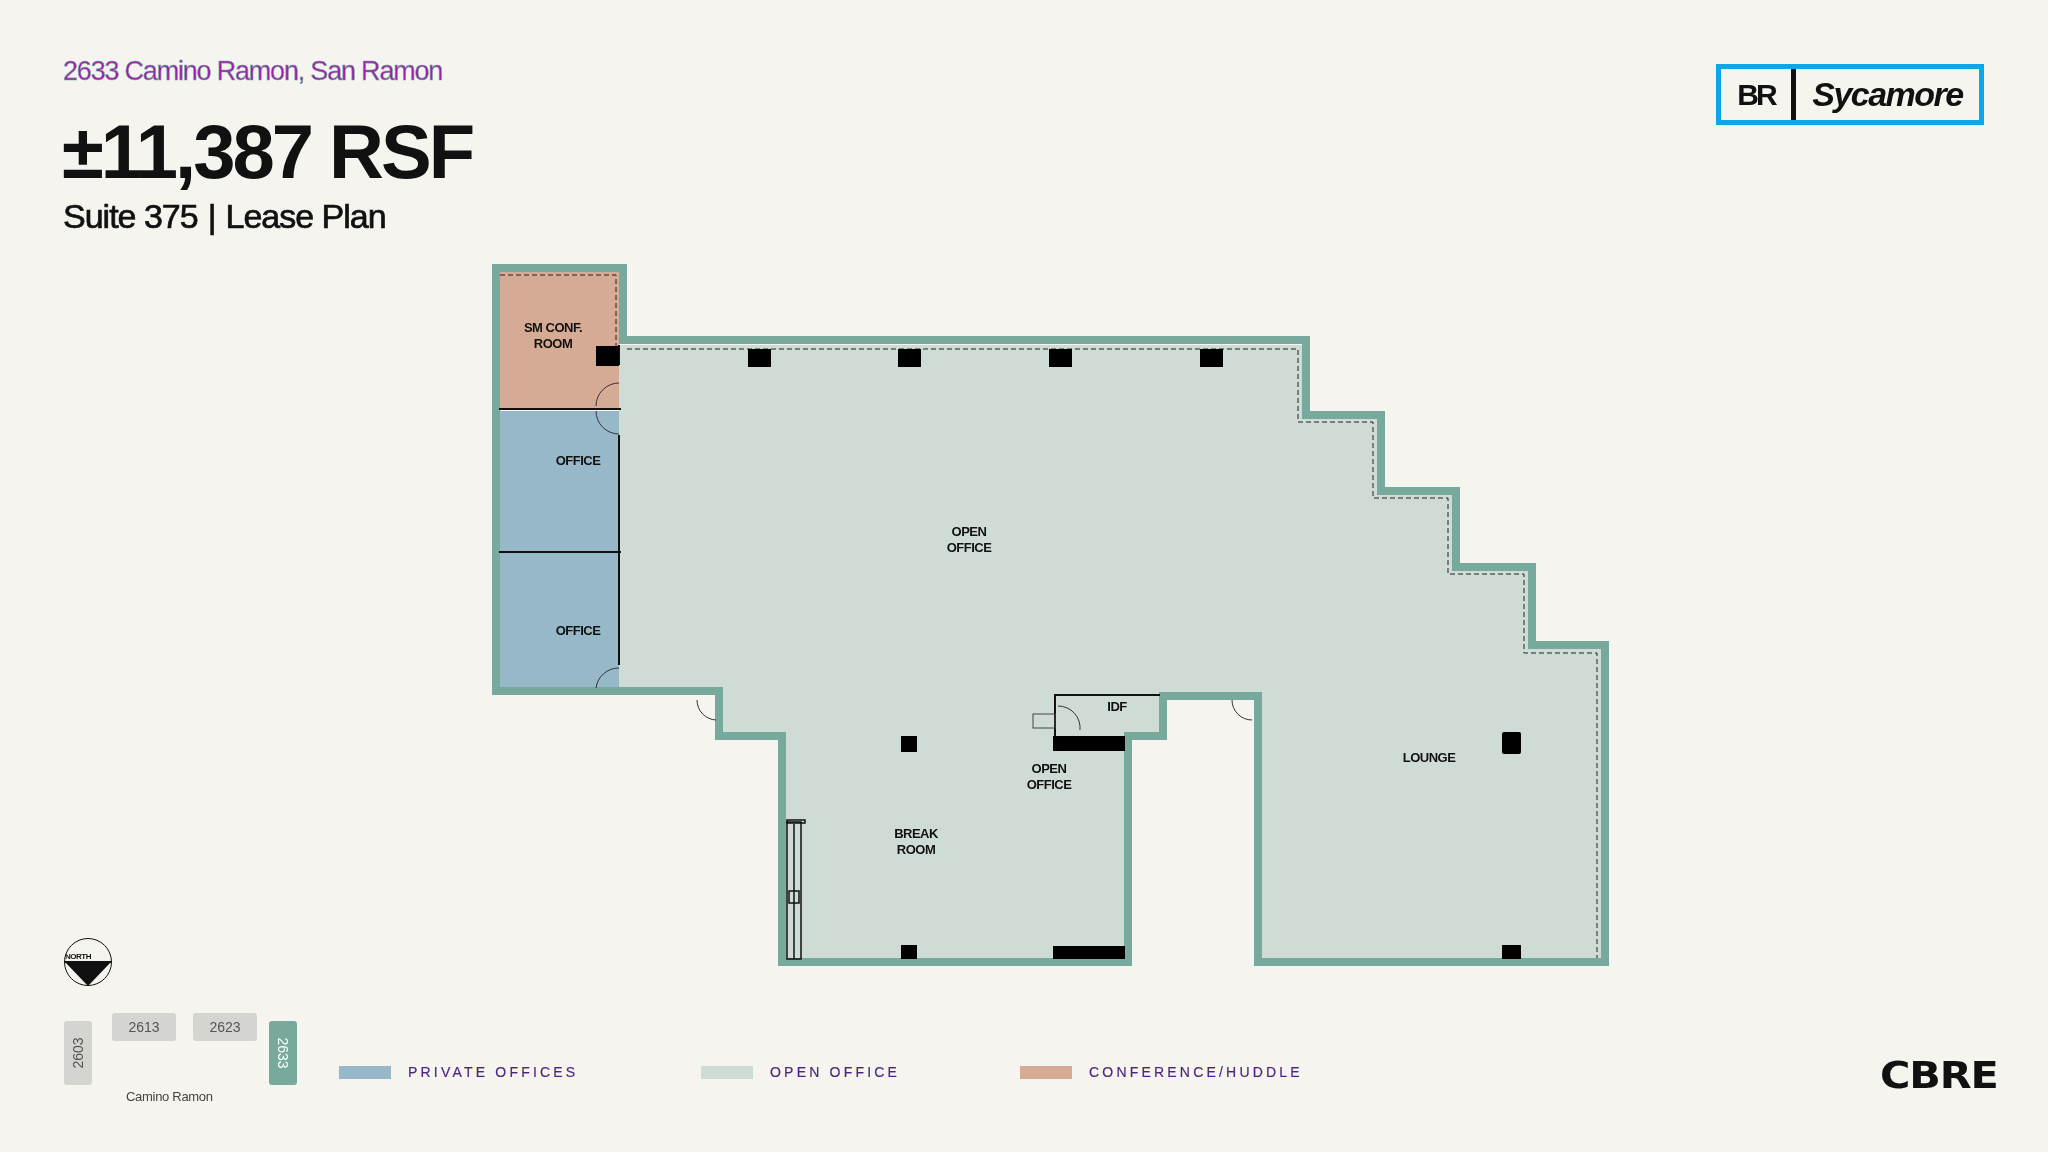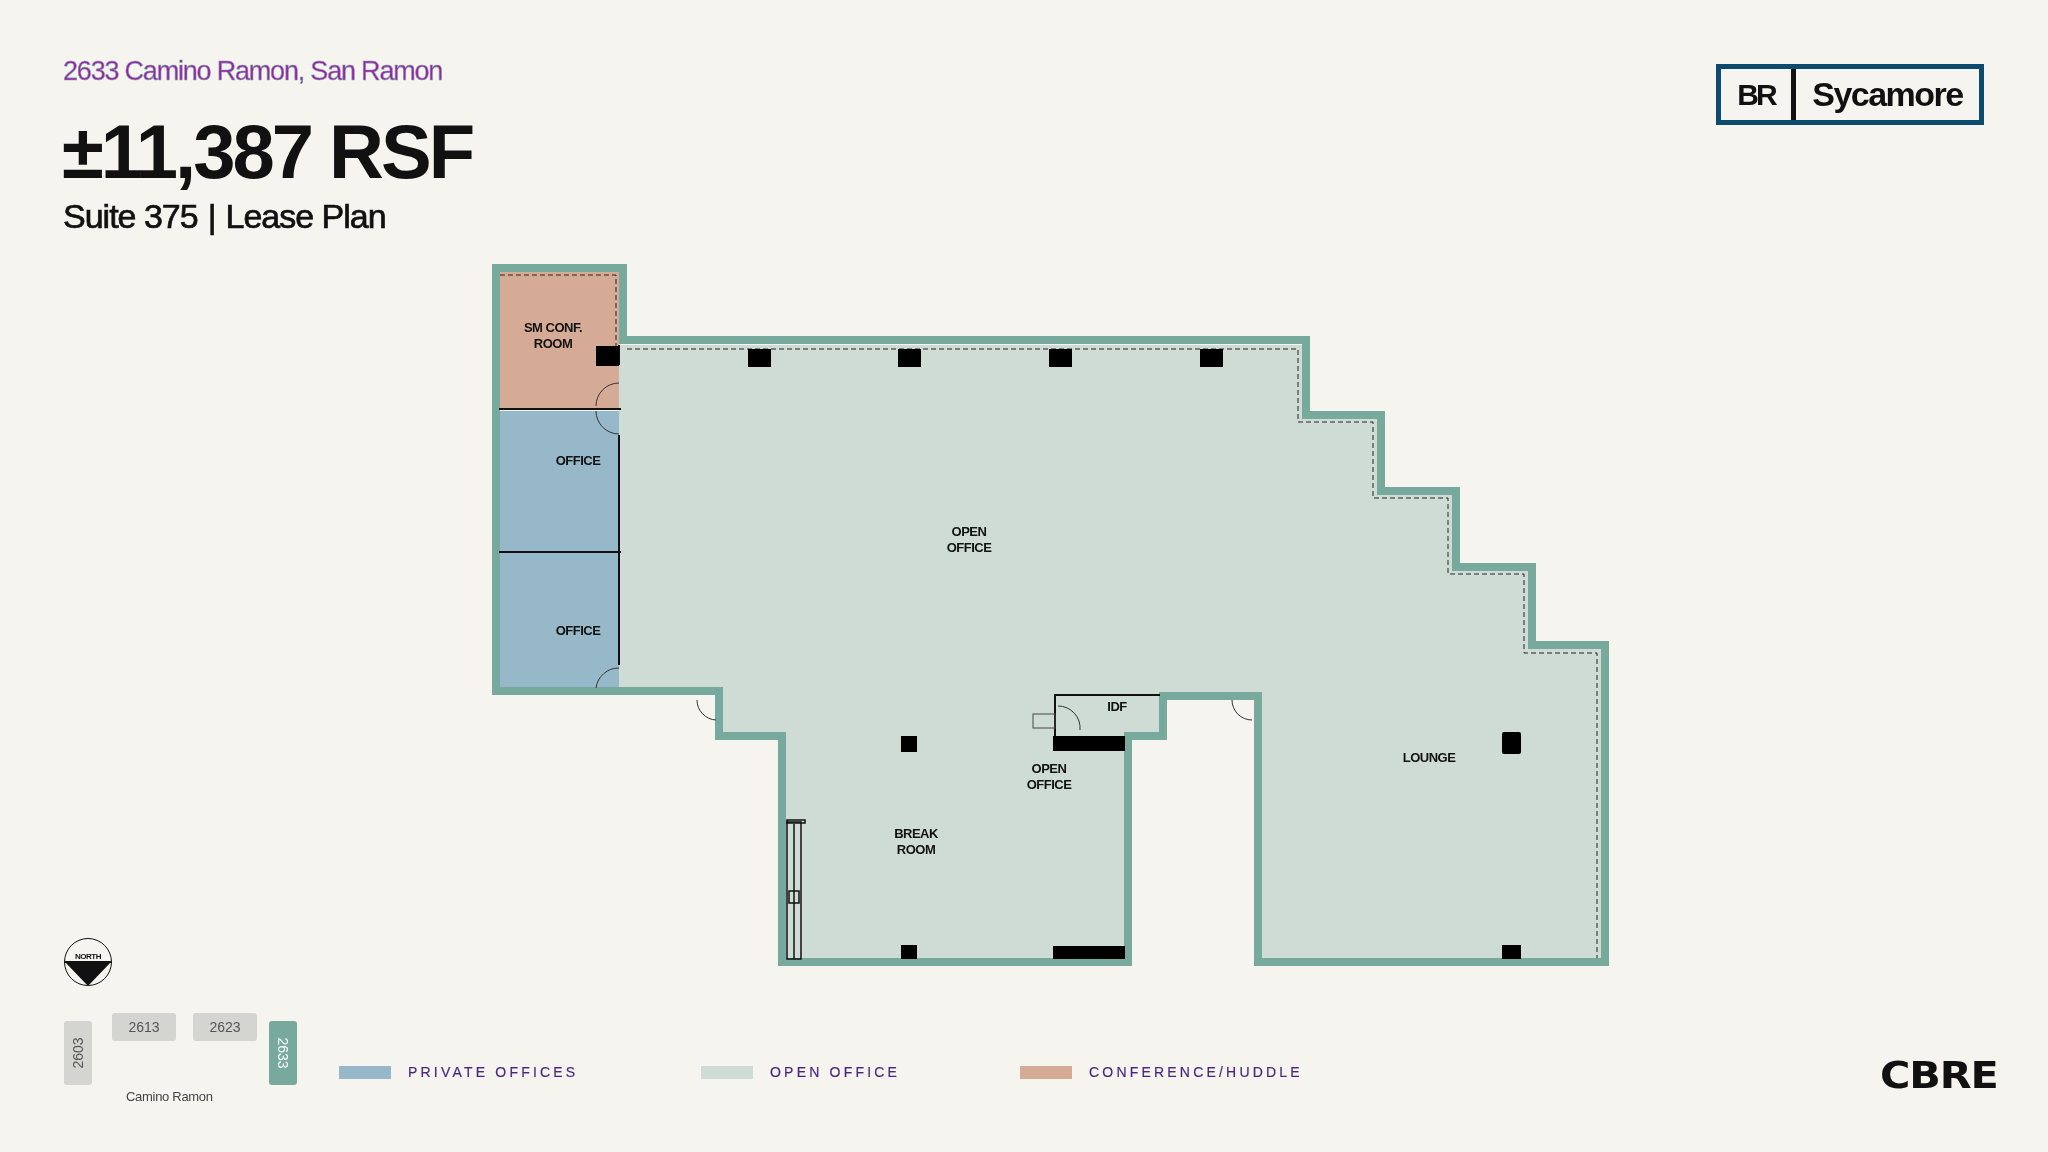--- a/index.html
+++ b/index.html
@@ -19,45 +19,45 @@
     font-size:76px; font-weight:700; letter-spacing:-3px; line-height:1;
   }
   .subtitle {
     position:absolute; left:63px; top:197px;
     font-size:34px; font-weight:400; letter-spacing:-1px;
     -webkit-text-stroke:0.7px #111;
   }
   .subtitle .sep { margin:0 10px; font-weight:400; }
   .brand {
     position:absolute; left:1716px; top:64px; width:268px; height:61px;
-    box-sizing:border-box; border:5px solid #0c4a6e; display:flex;
+    box-sizing:border-box; border:5px solid #0ea5e9; display:flex;
   }
   .brand .br {
     width:70px; border-right:5px solid #111; display:flex; align-items:center;
     justify-content:center; font-weight:700; font-size:30px; letter-spacing:-3px;
   }
   .brand .name {
     flex:1; display:flex; align-items:center; justify-content:center;
-    font-weight:700; font-size:34px; letter-spacing:-1.5px;
+    font-weight:700; font-size:34px; letter-spacing:-1.5px;font-style:italic;
   }
   .cbre {
     position:absolute; left:1880px; top:1054px;
     font-size:37px; font-weight:700; letter-spacing:-1px;
     font-family:"DejaVu Sans", sans-serif; transform:scaleX(1.12); transform-origin:left;
   }
   svg.plan { position:absolute; left:0; top:0; }
   .room-label { font-family:"Liberation Sans", sans-serif; font-weight:700; font-size:13px; letter-spacing:-0.5px; fill:#111; }
   .legend { position:absolute; top:1064px; display:flex; align-items:center; }
   .legend .sw { width:52px; height:13px; margin-right:17px; }
   .legend .lbl { font-size:14px; letter-spacing:3.2px; color:#4c1d95; font-weight:400; -webkit-text-stroke:0.2px #444; }
   .north {
     position:absolute; left:64px; top:938px; width:46px; height:46px;
     border:1.5px solid #111; border-radius:50%; overflow:hidden; background:#f5f4ef;
   }
-  .north .lbl { position:absolute; left:0; right:0; top:13px; text-align:center; font-size:8px; font-weight:700; letter-spacing:-0.5px; }
+  .north .lbl { position:absolute; left:0; right:0; top:13px; text-align:left; font-size:8px; font-weight:700; letter-spacing:-0.5px; }
   .north .tri {
     position:absolute; left:0; top:23px; width:0; height:0;
     border-left:23px solid transparent; border-right:23px solid transparent; border-top:24px solid #111;
   }
   .north .bar { position:absolute; left:0; right:0; top:22px; height:2px; background:#111; }
   .bldg {
     position:absolute; background:#d4d4d1; color:#555; font-size:14px;
     display:flex; align-items:center; justify-content:center; border-radius:3px;
   }
   .bldg.hl { background:#77aa9d; color:#fff; }

